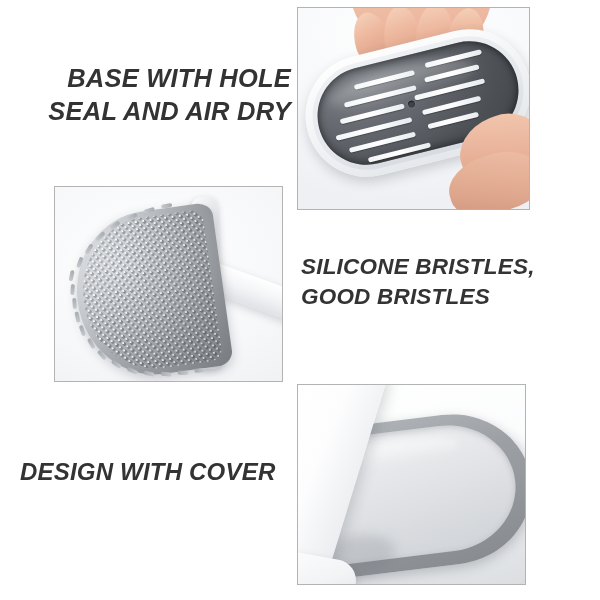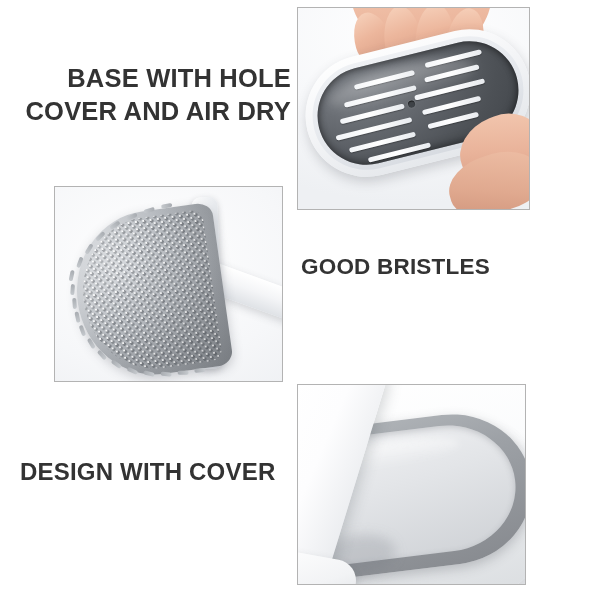--- a/index.html
+++ b/index.html
@@ -1,21 +1,21 @@
 <!DOCTYPE html>
 <html><head>
 <meta charset="utf-8">
 <style>
   html,body{margin:0;padding:0;}
   body{
     width:600px;height:600px;background:#ffffff;
     font-family:"Liberation Sans","DejaVu Sans",sans-serif;
     overflow:hidden;position:relative;
   }
-  .stage{position:absolute;inset:0;width:600px;height:600px;}
+  .stage{position:absolute;inset:0;width:600px;height:600px;font-style:italic;}
 
   
   .caption{position:absolute;color:#333333;font-weight:700;letter-spacing:.2px;}
   .caption .ln{display:block;white-space:nowrap;}
 
   #cap-base{left:0;top:62px;width:291px;text-align:right;font-size:25.5px;line-height:33px;}
   #cap-bristles{left:301px;top:252px;width:290px;text-align:left;font-size:22.5px;line-height:30px;}
   #cap-cover{left:20px;top:456px;width:280px;text-align:left;font-size:24px;line-height:31px;}
 
   
@@ -143,21 +143,21 @@
     transform:rotate(-8deg);border-radius:50%;
     background:rgba(110,116,124,.22);filter:blur(6px);}
 </style>
 </head>
 <body>
 
 <div class="stage">
 
   <div class="caption" id="cap-base">
     <span class="ln">BASE WITH HOLE</span>
-    <span class="ln">COVER AND AIR DRY</span>
+    <span class="ln">SEAL AND AIR DRY</span>
   </div>
 
   <div class="panel" id="panel-base-hole">
     <div class="inner">
       <div class="bg-soft"></div>
 
       <div class="hand hand-top"></div>
       <div class="finger f1"></div>
       <div class="finger f2"></div>
       <div class="finger f3"></div>
@@ -218,20 +218,21 @@
         <div class="fringe" style="left:26px;top:17px;transform:rotate(-38deg);"></div>
         <div class="fringe" style="left:42px;top:8px;transform:rotate(-26deg);"></div>
         <div class="fringe" style="left:60px;top:2px;transform:rotate(-16deg);"></div>
         <div class="fringe" style="left:78px;top:-2px;transform:rotate(-8deg);"></div>
         <div class="fringe" style="left:96px;top:-4px;transform:rotate(-3deg);"></div>
       </div>
     </div>
   </div>
 
   <div class="caption" id="cap-bristles">
+    <span class="ln">SILICONE BRISTLES,</span>
     <span class="ln">GOOD BRISTLES</span>
   </div>
 
   <div class="caption" id="cap-cover">
     <span class="ln">DESIGN WITH COVER</span>
   </div>
 
   <div class="panel" id="panel-cover">
     <div class="inner">
       <div class="bg-soft3"></div>

